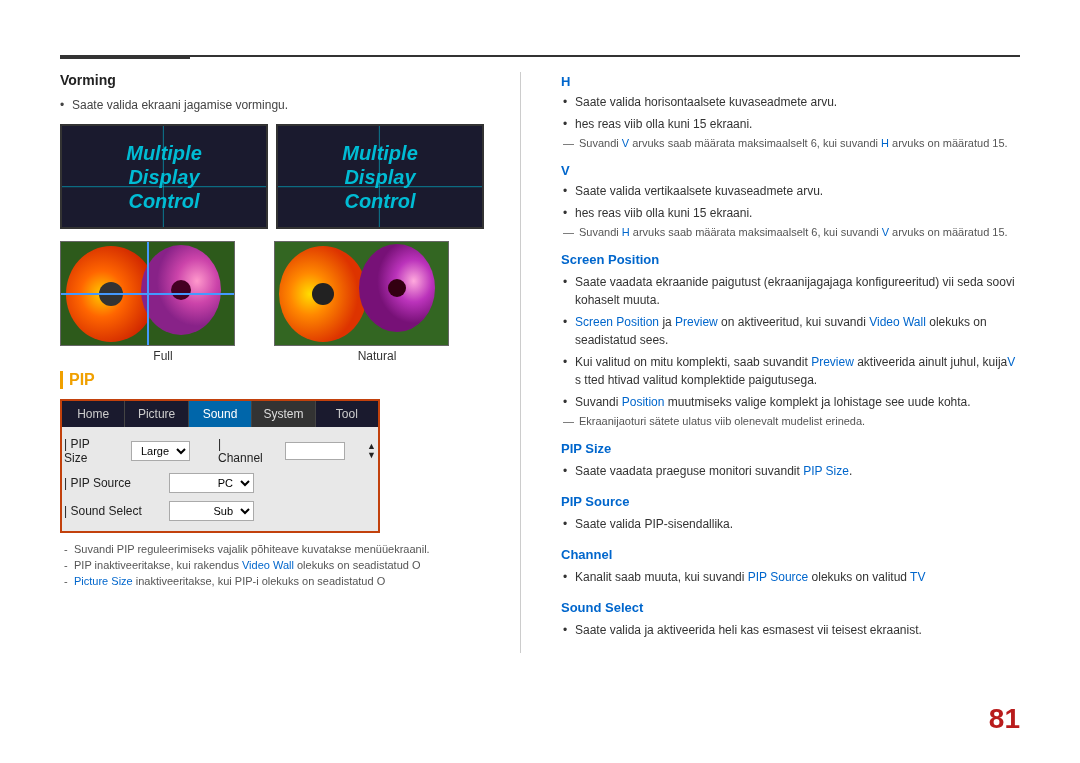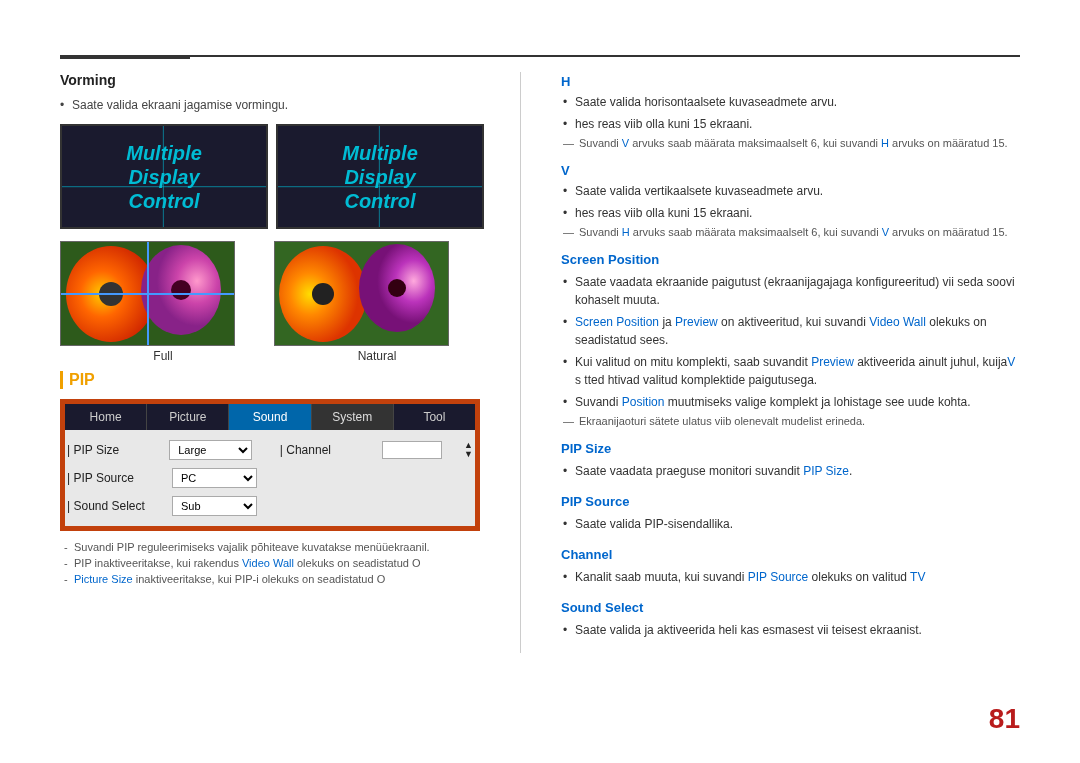--- a/index.html
+++ b/index.html
@@ -136,22 +136,22 @@
       font-size: 16px;
       font-weight: bold;
       color: #f0a000;
       margin: 8px 0 10px 0;
       border-left: 3px solid #f0a000;
       padding-left: 6px;
     }
 
     
     .pip-menu {
-      border: 5px solid #c2410c;
-      width: 420px;
+      border: 2px solid #c2410c;
+      width: 320px;
       background: #14532d;
     }
 
     .pip-menu-header {
       display: flex;
       background: #1a1a2e;
     }
 
     .pip-menu-tab {
       flex: 1;
@@ -189,20 +189,21 @@
       width: 85px;
       font-size: 12px;
     }
 
     .pip-menu-select {
       background: #fff;
       border: 1px solid #aaa;
       padding: 2px 4px;
       font-size: 11px;
       width: 85px;
+      text-align: right;
     }
 
     .pip-menu-input {
       background: #fff;
       border: 1px solid #aaa;
       padding: 2px 4px;
       font-size: 11px;
       width: 70px;
     }
 

